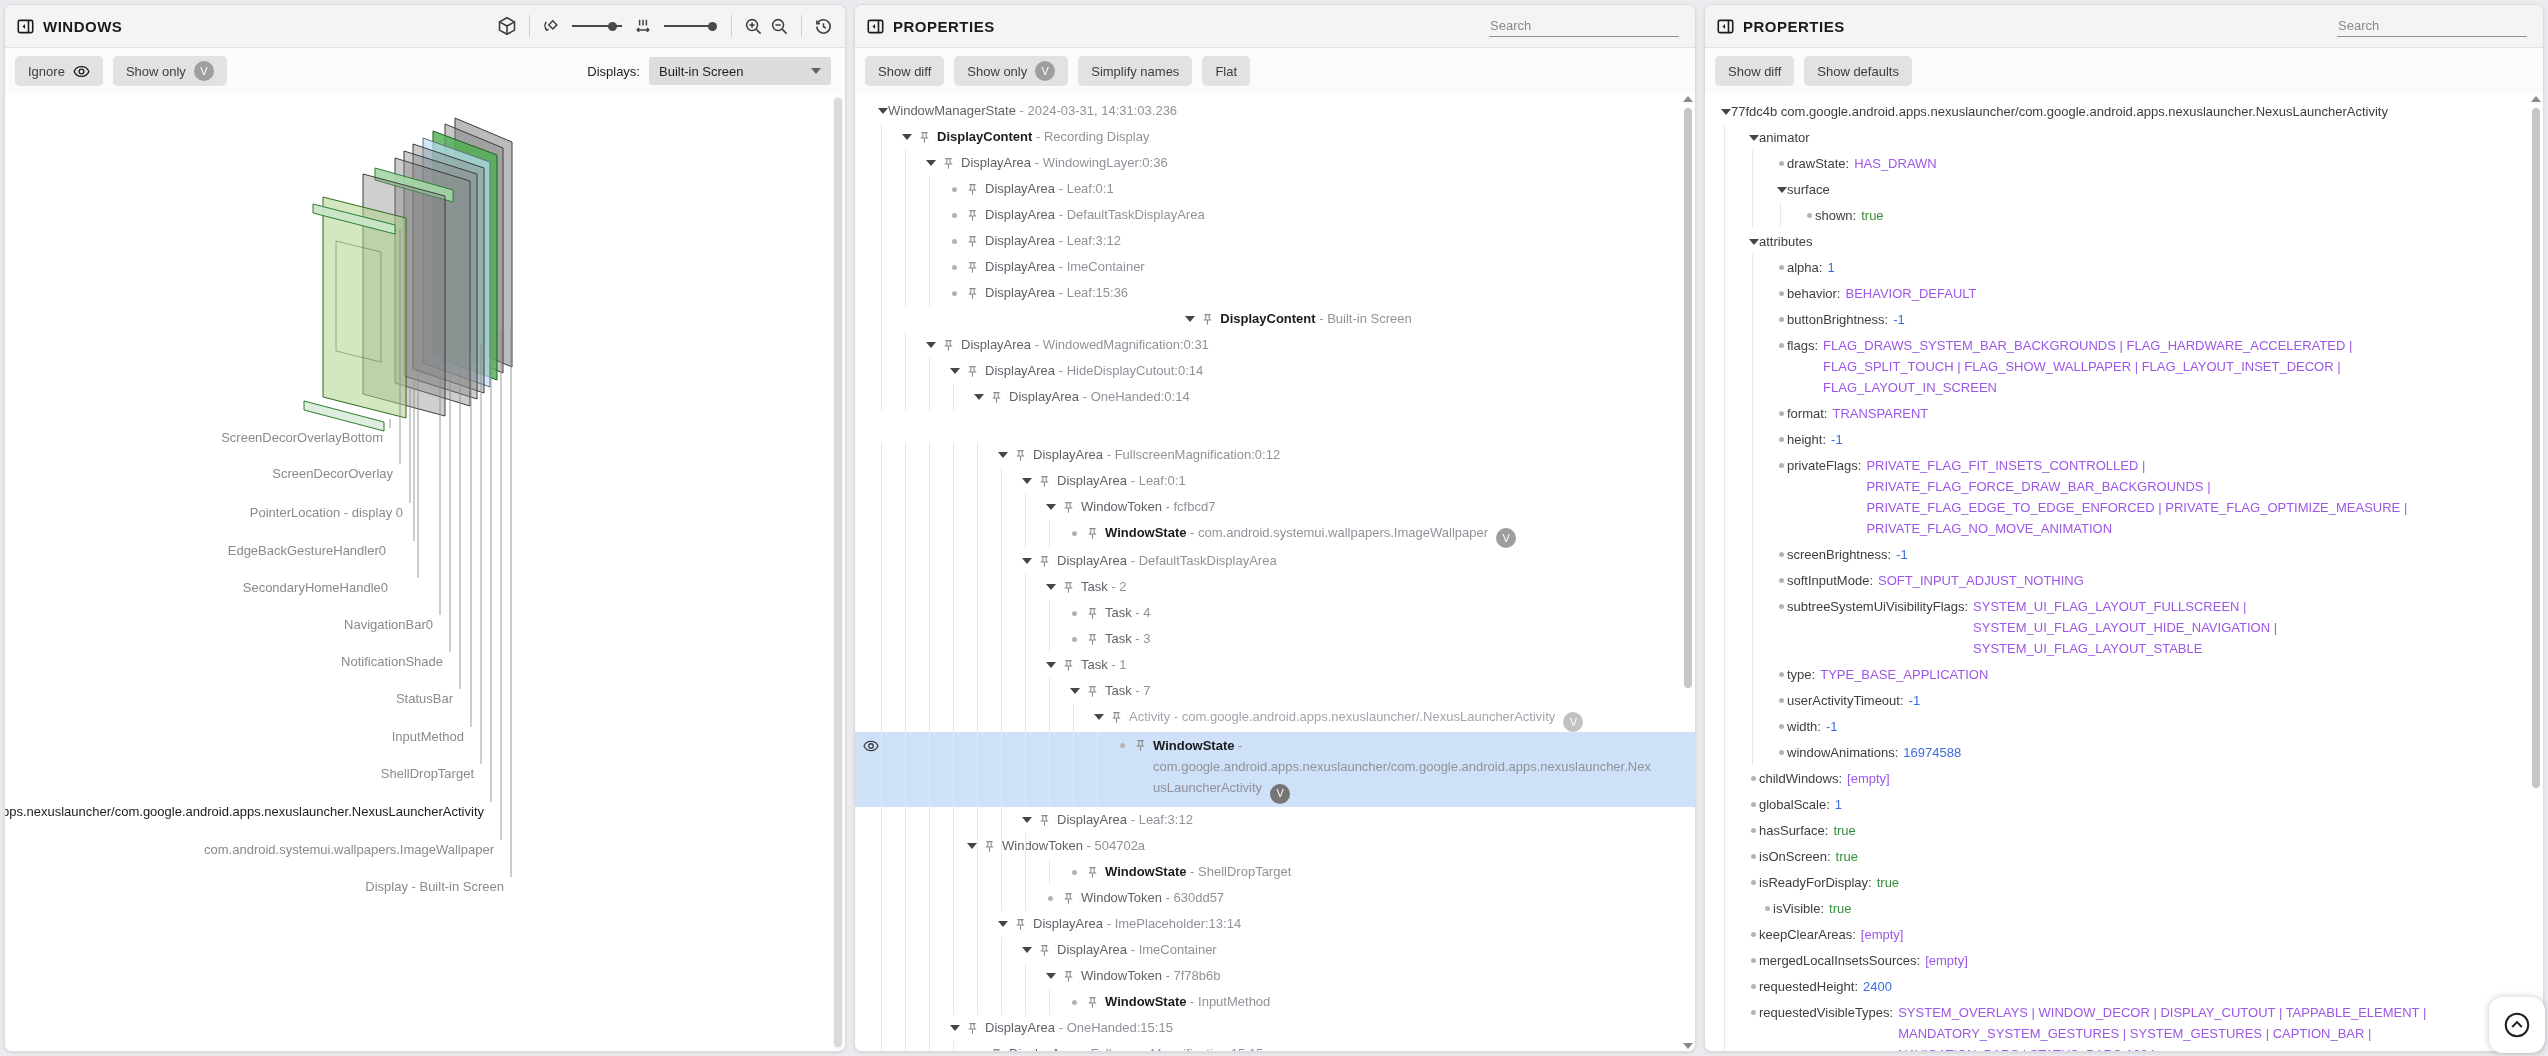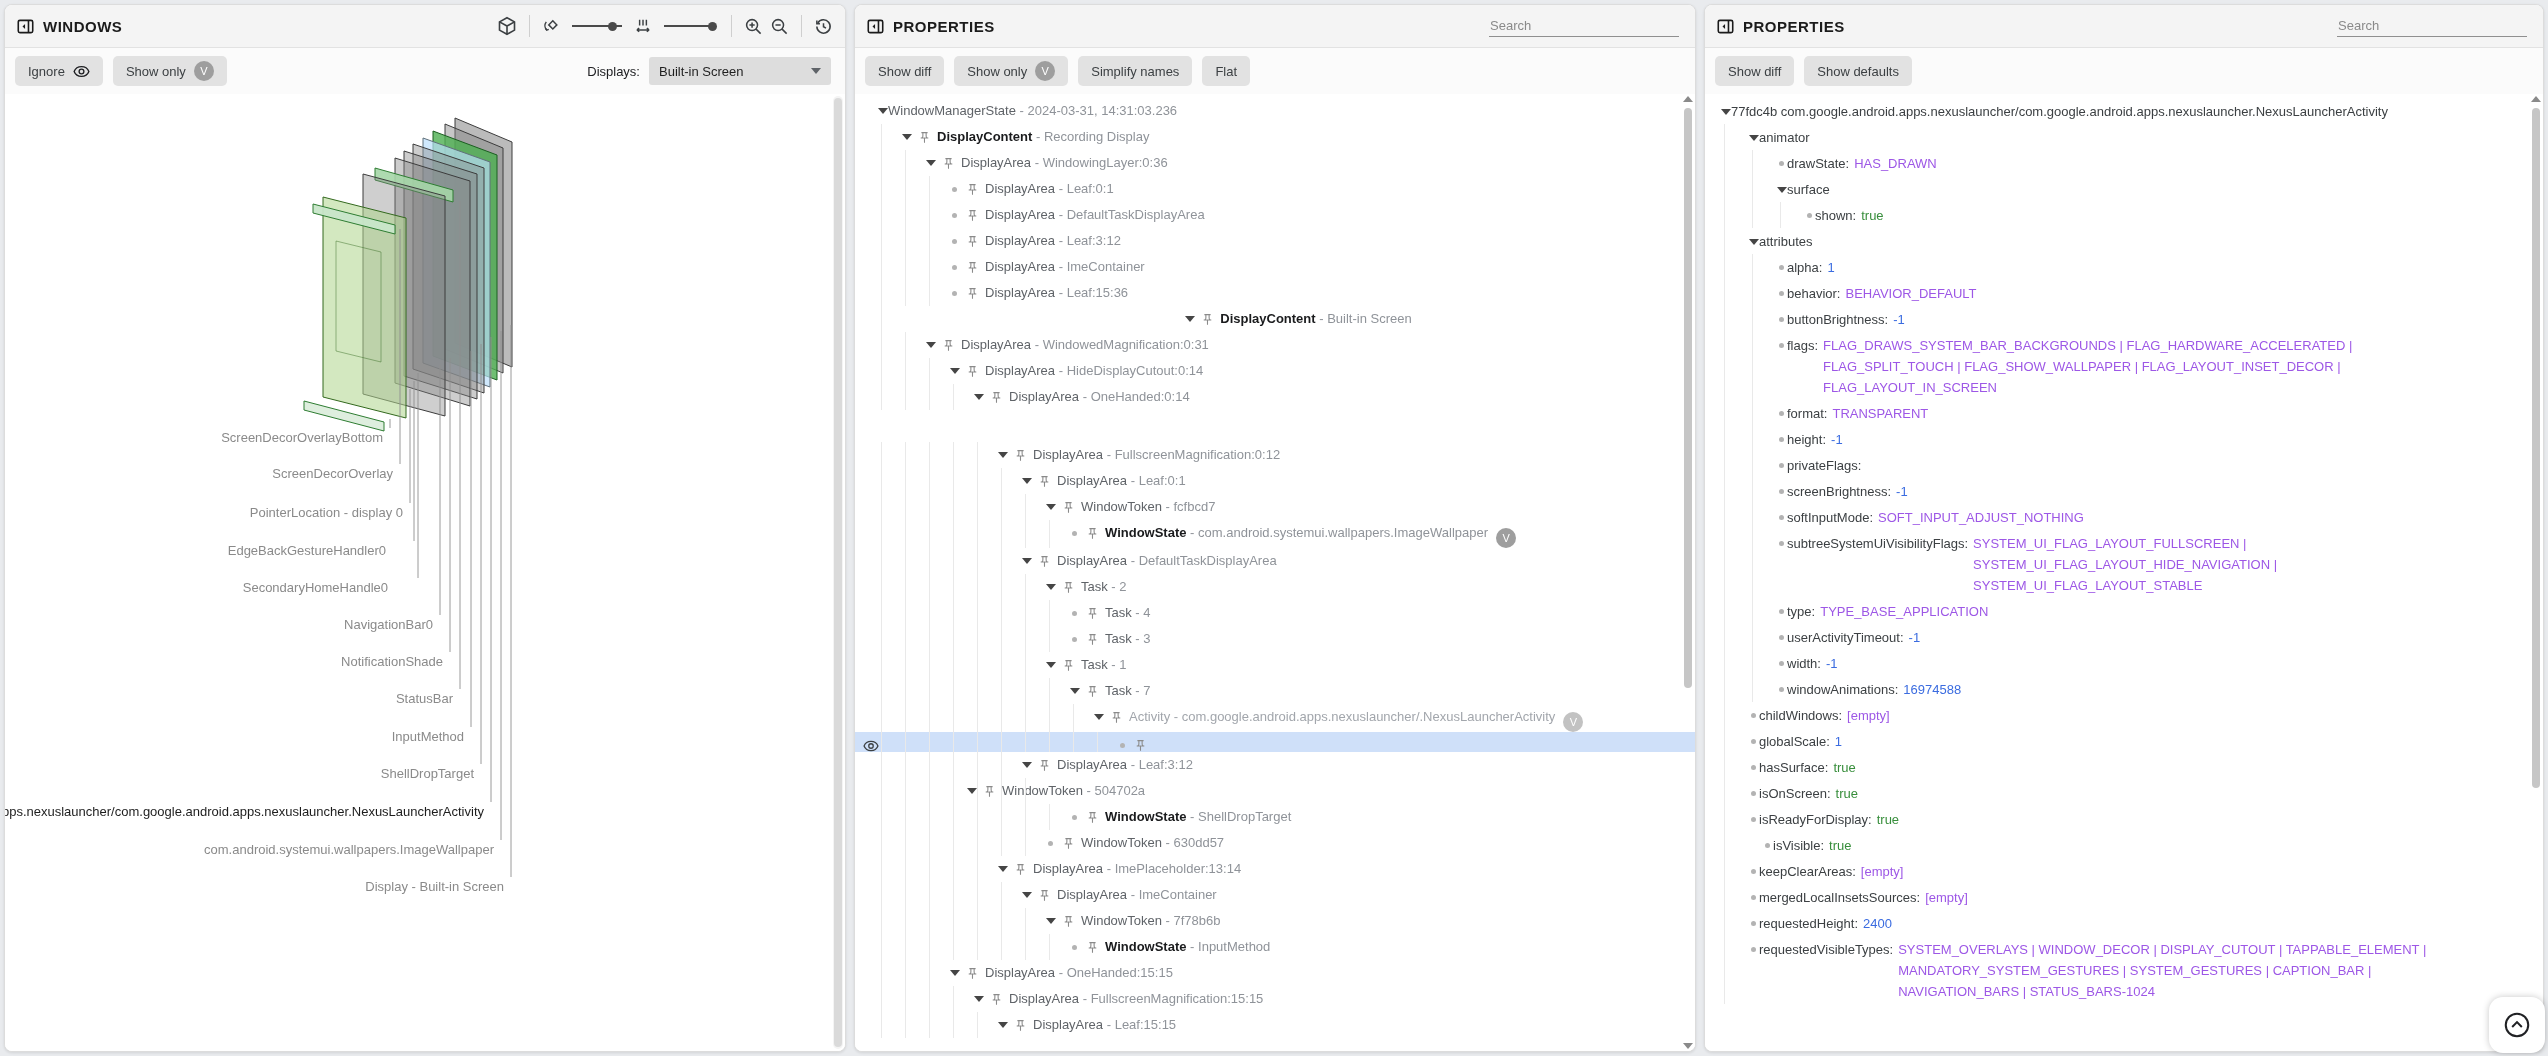--- a/index.html
+++ b/index.html
@@ -590,20 +590,21 @@
             <span class="eye"><svg width="16" height="16" viewBox="0 0 15 15" fill="none" stroke="#3c4043" stroke-width="1.2">
                 <path d="M7.5 3.2C4.4 3.2 1.9 5.2 1 7.5c.9 2.3 3.4 4.3 6.5 4.3s5.6-2 6.5-4.3c-.9-2.3-3.4-4.3-6.5-4.3z"></path>
                 <circle cx="7.5" cy="7.5" r="2.1"></circle>
               </svg></span>
             <span class="gl">
               <span class="dot"></span>
             </span>
             <svg class="pin" width="13" height="13" viewBox="0 0 24 24">
               <path d="M14 4v5c0 1.12.37 2.16 1 3H9c.65-.86 1-1.9 1-3V4h4m3-2H7c-.55 0-1 .45-1 1s.45 1 1 1h1v5c0 1.66-1.34 3-3 3v2h5.97v7l1 1 1-1v-7H19v-2c-1.66 0-3-1.34-3-3V4h1c.55 0 1-.45 1-1s-.45-1-1-1z" fill="#8a8a8a"></path>
             </svg>
+            <span class="txt"><span class="nm bold">WindowState</span><span class="sfx"> - com.google.android.apps.nexuslauncher/com.google.android.apps.nexuslauncher.NexusLauncherActivity</span><span class="vbadge dark">V</span></span>
           </div>
           <div class="hrow" style="padding-left: 166px;">
             <span class="g" style="left:26px"></span>
             <span class="g" style="left:50px"></span>
             <span class="g" style="left:74px"></span>
             <span class="g" style="left:98px"></span>
             <span class="g" style="left:122px"></span>
             <span class="g" style="left:146px"></span>
             <span class="gl">
               <span class="tri"></span>
@@ -897,20 +898,21 @@
             <span class="pkey">height:</span>
             <span class="pval num">-1</span>
           </div>
           <div class="prow" style="padding-left: 71px;">
             <span class="g" style="left:19px"></span>
             <span class="g" style="left:47px"></span>
             <span class="gl">
               <span class="dot"></span>
             </span>
             <span class="pkey">privateFlags:</span>
+            <span class="pval enum">PRIVATE_FLAG_FIT_INSETS_CONTROLLED | PRIVATE_FLAG_FORCE_DRAW_BAR_BACKGROUNDS | PRIVATE_FLAG_EDGE_TO_EDGE_ENFORCED | PRIVATE_FLAG_OPTIMIZE_MEASURE | PRIVATE_FLAG_NO_MOVE_ANIMATION</span>
           </div>
           <div class="prow" style="padding-left: 71px;">
             <span class="g" style="left:19px"></span>
             <span class="g" style="left:47px"></span>
             <span class="gl">
               <span class="dot"></span>
             </span>
             <span class="pkey">screenBrightness:</span>
             <span class="pval num">-1</span>
           </div>

